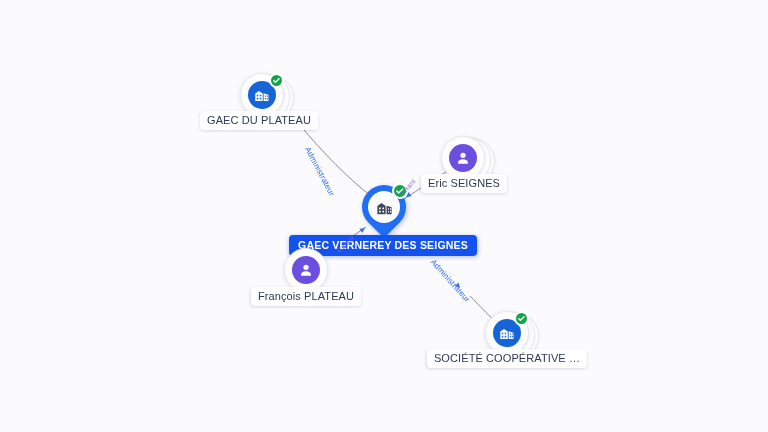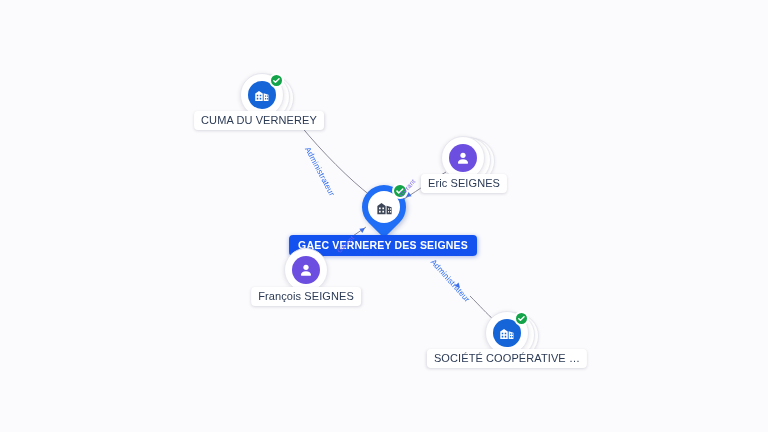--- a/index.html
+++ b/index.html
@@ -194,21 +194,21 @@
                 <path fill="#ffffff" d="M14.2 20V9.6l6.4 2.1V20h-6.4zm1.9-2h1.3v-1.9h-1.3V18zm2.4 0h1.3v-1.9h-1.3V18zm-2.4-3.6h1.3v-1.8h-1.3v1.8zm2.4 0h1.3v-1.8h-1.3v1.8z"></path>
               </svg>
             </div>
             <div class="badge-check">
               <svg width="9" height="9" viewBox="0 0 12 12">
                 <path d="M2.4 6.2l2.2 2.2 4.8-4.8" stroke="#ffffff" stroke-width="1.9" fill="none" stroke-linecap="round" stroke-linejoin="round"></path>
               </svg>
             </div>
           </div>
         </div>
-        <div class="node-label" style="left: -3px; top: 16px;">CUMA DU VERNEREY</div>
+        <div class="node-label" style="left: -3px; top: 16px;">GAEC DU PLATEAU</div>
       </div>
       <div class="node" style="left: 463px; top: 158px;">
         <div class="node-stack">
           <div class="stack-card c1"></div>
           <div class="stack-card c2"></div>
           <div class="node-disc">
             <div class="inner-circle person">
               <svg width="18" height="18" viewBox="0 0 24 24">
                 <circle cx="12" cy="8.4" r="3.5" fill="#ffffff"></circle>
                 <path fill="#ffffff" d="M5.2 18.6c0-3.1 3-5.1 6.8-5.1s6.8 2 6.8 5.1c0 .6-.5 1-1.1 1H6.3c-.6 0-1.1-.4-1.1-1z"></path>
@@ -239,21 +239,21 @@
         <div class="node-stack">
           <div class="node-disc">
             <div class="inner-circle person">
               <svg width="18" height="18" viewBox="0 0 24 24">
                 <circle cx="12" cy="8.4" r="3.5" fill="#ffffff"></circle>
                 <path fill="#ffffff" d="M5.2 18.6c0-3.1 3-5.1 6.8-5.1s6.8 2 6.8 5.1c0 .6-.5 1-1.1 1H6.3c-.6 0-1.1-.4-1.1-1z"></path>
               </svg>
             </div>
           </div>
         </div>
-        <div class="node-label" style="left: 0px; top: 17px;">François SEIGNES</div>
+        <div class="node-label" style="left: 0px; top: 17px;">François PLATEAU</div>
       </div>
       <div class="node" style="left: 507px; top: 333px;">
         <div class="node-stack">
           <div class="stack-card c1"></div>
           <div class="stack-card c2"></div>
           <div class="node-disc">
             <div class="inner-circle company">
               <svg width="18" height="18" viewBox="0 0 24 24">
                 <path fill="#ffffff" d="M3 20V10l5-3.4L13 10v10H3zm2-2h2v-2.4H5V18zm0-4.2h2v-2.3H5v2.3zm4 4.2h2v-2.4H9V18zm0-4.2h2v-2.3H9v2.3z"></path>
                 <path fill="#ffffff" d="M14.2 20V9.6l6.4 2.1V20h-6.4zm1.9-2h1.3v-1.9h-1.3V18zm2.4 0h1.3v-1.9h-1.3V18zm-2.4-3.6h1.3v-1.8h-1.3v1.8zm2.4 0h1.3v-1.8h-1.3v1.8z"></path>

